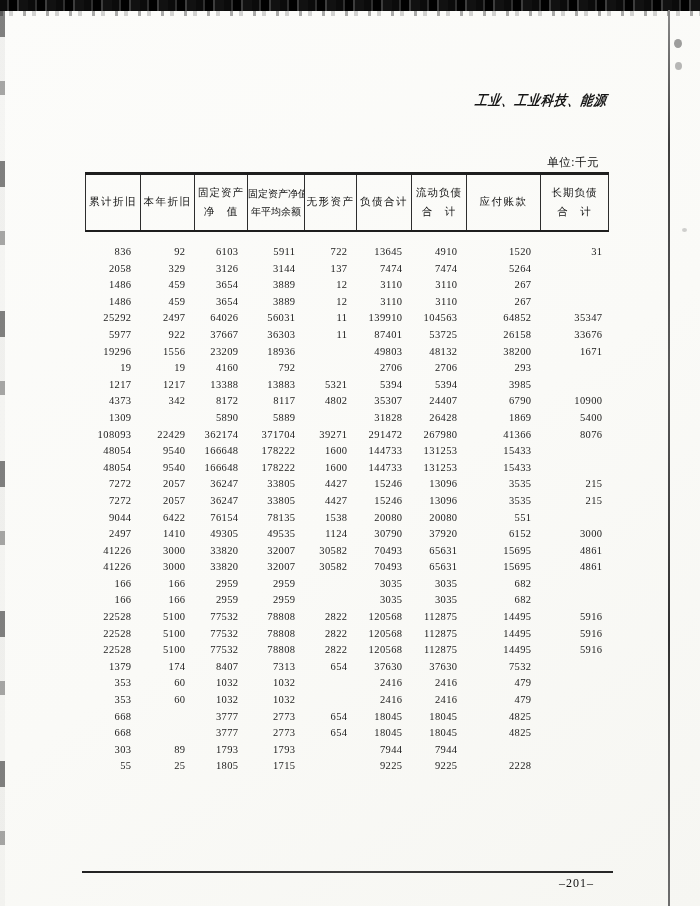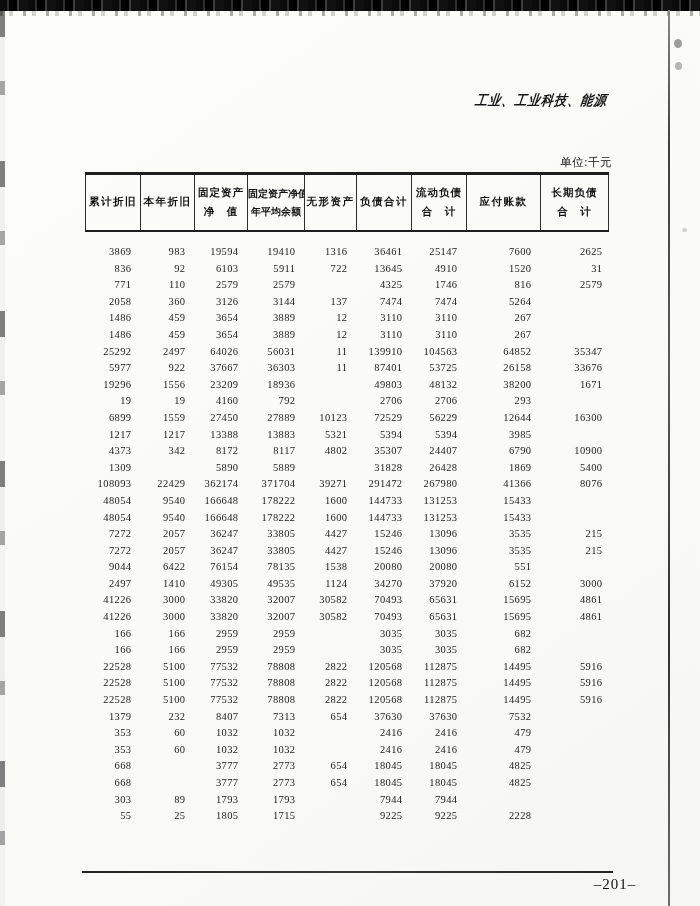--- a/index.html
+++ b/index.html
@@ -32,55 +32,55 @@
   .smudge-2 { left:675px; top:62px;  width:7px; height:8px; opacity:.55; }
   .smudge-3 { left:682px; top:228px; width:5px; height:4px; opacity:.35; }
   
   .category-title {
     position:absolute; top:92px; right:93px;
     font-size:14px; font-weight:700; font-style:italic; letter-spacing:1px;
     transform:scaleX(.88) skewX(-8deg); transform-origin:right center;
     white-space:nowrap; color:#161616;
   }
   .unit-label {
-    position:absolute; top:155px; right:88px;
+    position:absolute; top:155px; right:101px;
     font-size:11.5px; letter-spacing:.5px; color:#101010; white-space:nowrap;
   }
   
   .fin-table {
     position:absolute; top:172px; left:85px; width:523px;
     border-collapse:collapse; table-layout:fixed;
   }
   .fin-table thead th {
     height:55px; padding:0;
     border-left:1px solid #2d2d2d; border-right:1px solid #2d2d2d;
     border-top:3px solid #1e1e1e; border-bottom:2px solid #1e1e1e;
-    font-weight:bold; font-size:10.5px; letter-spacing:1.5px;
+    font-weight:normal; font-size:10.5px; letter-spacing:1.5px;
     vertical-align:middle; line-height:1.75;
     color:#121212; white-space:nowrap; overflow:hidden;
   }
   .fin-table thead th:nth-child(4) { letter-spacing:0; font-size:10px; }
   .fin-table thead th:nth-child(3),
   .fin-table thead th:nth-child(7),
   .fin-table thead th:nth-child(9) { letter-spacing:1px; }
   .fin-table tbody::before { content:""; display:table-row; height:13px; }
   .fin-table tbody td {
     height:16.6px; padding:0 9px 0 0;
     font-size:10.5px; line-height:16.6px; letter-spacing:.4px;
     text-align:right; white-space:nowrap; color:#1b1b1b;
   }
   .fin-table tbody td:last-child { padding-right:6px; }
   
   .bottom-rule {
     position:absolute; top:871px; left:82px; width:531px; height:2px;
     background:linear-gradient(90deg,#222 0%,#3a3a3a 50%,#262626 100%);
   }
   .page-number {
-    position:absolute; top:876px; left:586px; width:58px;
-    font-size:15px; letter-spacing:1px; text-align:center; color:#101010;
+    position:absolute; top:876px; left:559px; width:58px;
+    font-size:12px; letter-spacing:1px; text-align:left; color:#101010;
     white-space:nowrap;
   }
 </style>
 </head>
 <body>
 
 <div class="scan-page">
 
   <div class="top-noise"></div>
   <div class="left-noise"></div>
@@ -112,55 +112,33 @@
           <th>固定资产净值<br>年平均余额</th>
           <th>无形资产</th>
           <th>负债合计</th>
           <th>流动负债<br>合　计</th>
           <th>应付账款</th>
           <th>长期负债<br>合　计</th>
         </tr>
     </thead>
     <tbody>
         <tr>
-          <td>3869</td>
-          <td>983</td>
-          <td>19594</td>
-          <td>19410</td>
-          <td>1316</td>
-          <td>36461</td>
-          <td>25147</td>
-          <td>7600</td>
-          <td>2625</td>
-        </tr>
-        <tr>
           <td>836</td>
           <td>92</td>
           <td>6103</td>
           <td>5911</td>
           <td>722</td>
           <td>13645</td>
           <td>4910</td>
           <td>1520</td>
           <td>31</td>
         </tr>
         <tr>
-          <td>771</td>
-          <td>110</td>
-          <td>2579</td>
-          <td>2579</td>
-          <td></td>
-          <td>4325</td>
-          <td>1746</td>
-          <td>816</td>
-          <td>2579</td>
-        </tr>
-        <tr>
           <td>2058</td>
-          <td>360</td>
+          <td>329</td>
           <td>3126</td>
           <td>3144</td>
           <td>137</td>
           <td>7474</td>
           <td>7474</td>
           <td>5264</td>
           <td></td>
         </tr>
         <tr>
           <td>1486</td>
@@ -222,31 +200,20 @@
           <td>19</td>
           <td>4160</td>
           <td>792</td>
           <td></td>
           <td>2706</td>
           <td>2706</td>
           <td>293</td>
           <td></td>
         </tr>
         <tr>
-          <td>6899</td>
-          <td>1559</td>
-          <td>27450</td>
-          <td>27889</td>
-          <td>10123</td>
-          <td>72529</td>
-          <td>56229</td>
-          <td>12644</td>
-          <td>16300</td>
-        </tr>
-        <tr>
           <td>1217</td>
           <td>1217</td>
           <td>13388</td>
           <td>13883</td>
           <td>5321</td>
           <td>5394</td>
           <td>5394</td>
           <td>3985</td>
           <td></td>
         </tr>
@@ -337,21 +304,21 @@
           <td>20080</td>
           <td>551</td>
           <td></td>
         </tr>
         <tr>
           <td>2497</td>
           <td>1410</td>
           <td>49305</td>
           <td>49535</td>
           <td>1124</td>
-          <td>34270</td>
+          <td>30790</td>
           <td>37920</td>
           <td>6152</td>
           <td>3000</td>
         </tr>
         <tr>
           <td>41226</td>
           <td>3000</td>
           <td>33820</td>
           <td>32007</td>
           <td>30582</td>
@@ -421,21 +388,21 @@
           <td>77532</td>
           <td>78808</td>
           <td>2822</td>
           <td>120568</td>
           <td>112875</td>
           <td>14495</td>
           <td>5916</td>
         </tr>
         <tr>
           <td>1379</td>
-          <td>232</td>
+          <td>174</td>
           <td>8407</td>
           <td>7313</td>
           <td>654</td>
           <td>37630</td>
           <td>37630</td>
           <td>7532</td>
           <td></td>
         </tr>
         <tr>
           <td>353</td>

